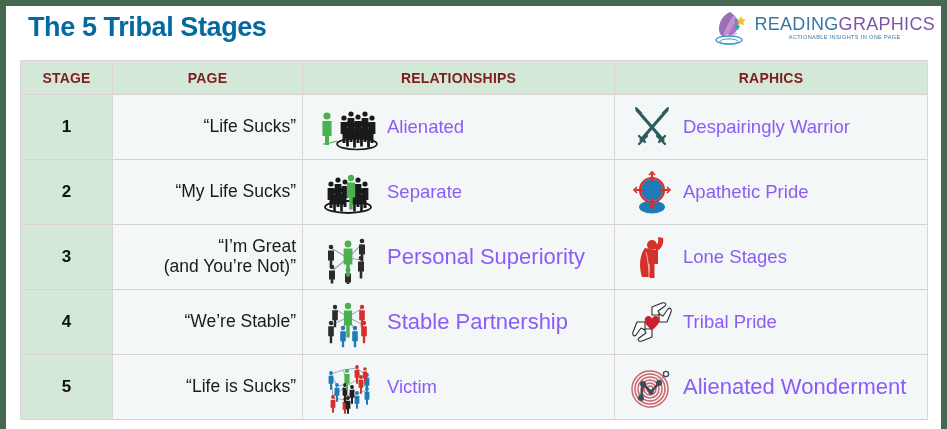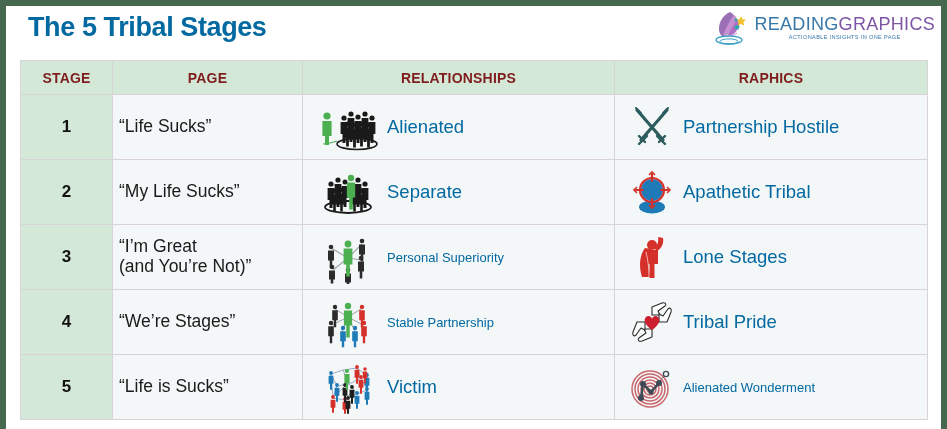--- a/index.html
+++ b/index.html
@@ -105,21 +105,21 @@
   .tbl tbody tr { height: 65px; }
   .tbl td.stage-cell {
     background: #d4e8d8;
     text-align: center;
     font-size: 17px;
     font-weight: bold;
     color: #111111;
   }
   .tbl td.theme-cell {
     background: #f4f7f8;
-    text-align: left;
+    text-align: right;
     font-size: 17.5px;
     color: #1a1a1a;
     line-height: 1.12;
     padding: 0 6px;
   }
   .tbl td.icon-cell {
     background: #f4f7f8;
     padding: 0 4px 0 10px;
   }
   .cell-inner {
@@ -131,24 +131,24 @@
   .cell-inner.beh  { padding-left: 4px; }
   .ic {
     flex: 0 0 auto;
     width: 62px;
     height: 54px;
     display: block;
   }
   .ic.beh-ic { width: 46px; height: 46px; }
   .cell-label {
     font-size: 18.5px;
-    color: #0369a1;
+    color: #8b5cf6;
     white-space: nowrap;
   }
-  .cell-label.tight { font-size: 13px; text-align: right; }
+  .cell-label.tight { font-size: 22px; text-align: right; }
 </style>
 </head>
 <body>
 
 <div class="frame">
 
   <div class="header">
     <div class="page-title">The 5 Tribal Stages</div>
 
     <div class="brand">
@@ -234,21 +234,21 @@
               </g>
               <g stroke="#2c5c5c" stroke-width="2.4" stroke-linecap="round">
                 <path d="M28 32 L36 40"></path>
                   <path d="M18 32 L10 40"></path>
                 <path d="M30 38 L36 32"></path>
                   <path d="M16 38 L10 32"></path>
               </g>
               <path d="M7 4 L12 9" stroke="#2c5c5c" stroke-width="2" stroke-linecap="round"></path>
               <path d="M39 4 L34 9" stroke="#2c5c5c" stroke-width="2" stroke-linecap="round"></path>
             </svg>
-            <span class="cell-label">Partnership Hostile</span>
+            <span class="cell-label">Despairingly Warrior</span>
           </div>
         </td>
       </tr>
 
       <tr>
         <td class="stage-cell">2</td>
         <td class="theme-cell">
           <span>“My Life Sucks”</span>
         </td>
         <td class="icon-cell">
@@ -293,21 +293,21 @@
                 <path d="M23 5 L23 12"></path>
                   <path d="M23 30 L23 37"></path>
                 <path d="M7 21 L14 21"></path>
                   <path d="M32 21 L39 21"></path>
               </g>
               <path d="M20 6 L23 3 L26 6" fill="none" stroke="#d6302a" stroke-width="1.6"></path>
               <path d="M20 36 L23 39 L26 36" fill="none" stroke="#d6302a" stroke-width="1.6"></path>
               <path d="M8 18 L5 21 L8 24" fill="none" stroke="#d6302a" stroke-width="1.6"></path>
               <path d="M38 18 L41 21 L38 24" fill="none" stroke="#d6302a" stroke-width="1.6"></path>
             </svg>
-            <span class="cell-label">Apathetic Tribal</span>
+            <span class="cell-label">Apathetic Pride</span>
           </div>
         </td>
       </tr>
 
       <tr>
         <td class="stage-cell">3</td>
         <td class="theme-cell">
           <span>“I’m Great</span><br>
           <span>(and You’re Not)”</span>
         </td>
@@ -351,21 +351,21 @@
               <path d="M17 18 C19 26 20 34 20 43" stroke="#f5b3ae" stroke-width="1" fill="none"></path>
             </svg>
             <span class="cell-label">Lone Stages</span>
           </div>
         </td>
       </tr>
 
       <tr>
         <td class="stage-cell">4</td>
         <td class="theme-cell">
-          <span>“We’re Stages”</span>
+          <span>“We’re Stable”</span>
         </td>
         <td class="icon-cell">
           <div class="cell-inner rel">
             <svg class="ic" viewBox="0 0 62 54">
               <g stroke="#9aa0a0" stroke-width="1" fill="none">
                 <path d="M31 22 L18 14"></path>
                   <path d="M31 22 L44 14"></path>
                 <path d="M31 22 L15 30"></path>
                   <path d="M31 22 L46 30"></path>
                 <path d="M31 22 L25 36"></path>

